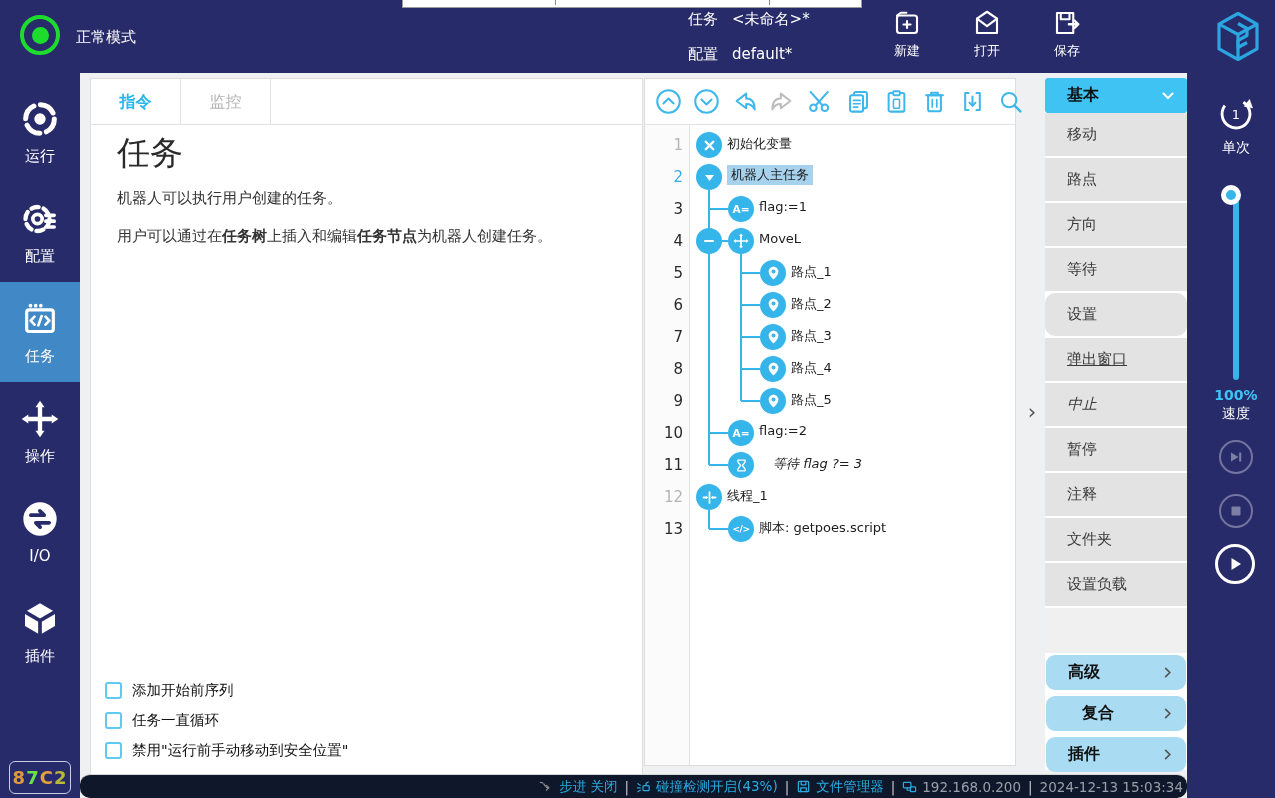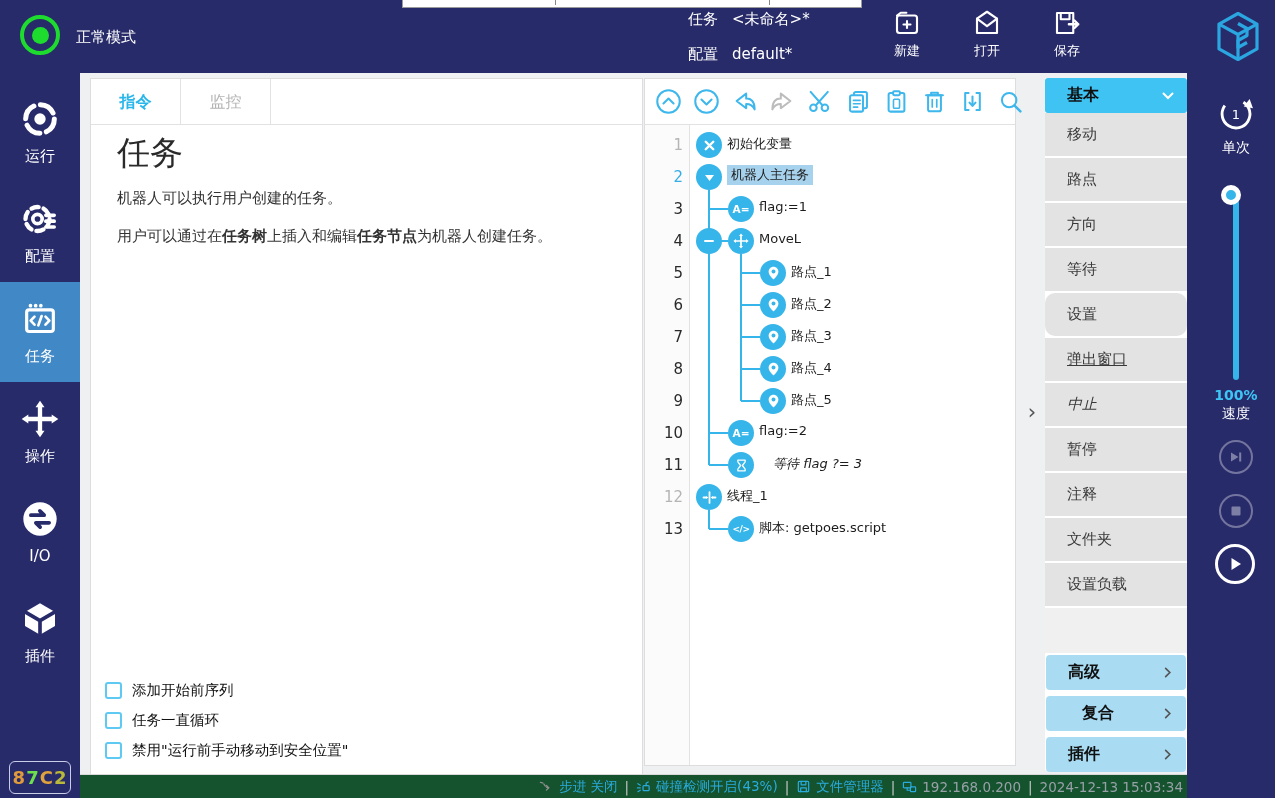--- a/index.html
+++ b/index.html
@@ -56,35 +56,35 @@
   .tn-lb{position:absolute;top:6px;font-size:13px;color:#1c1c1c;white-space:nowrap;}
   .tn-lb.hl{background:var(--hl);padding:1px 4px;top:4px;}
   .conn{position:absolute;background:var(--accent);}
   #tree-handle{left:1019px;top:398px;width:26px;height:28px;color:#555;font-size:21px;display:flex;align-items:center;justify-content:center;cursor:pointer;}
   
   #nodepanel{left:1045px;top:78px;width:142px;height:692px;background:#fff;}
   #np-header{left:0;top:0;width:142px;height:35px;background:var(--hdr);border-radius:3px;display:flex;align-items:center;padding-left:22px;font-size:16px;font-weight:bold;color:#101010;cursor:pointer;}
   #np-header .chev{position:absolute;right:12px;}
   .np-item{position:absolute;left:0;width:142px;height:43px;background:var(--item);display:flex;align-items:center;padding-left:22px;font-size:15px;color:#3a3a3a;cursor:pointer;}
   #np-filler{left:0;top:530px;width:142px;height:45px;background:#f0f0f0;}
-  .np-group{position:absolute;left:1px;width:140px;height:35px;background:var(--grp);border-radius:4px;display:flex;align-items:center;padding-left:22px;font-size:16px;font-weight:bold;color:#101010;cursor:pointer;}
+  .np-group{position:absolute;left:1px;width:140px;height:35px;background:var(--grp);border-radius:9px;display:flex;align-items:center;padding-left:22px;font-size:16px;font-weight:bold;color:#101010;cursor:pointer;}
   .np-group .chev{position:absolute;right:12px;color:#555;}
   
   #rail{left:1187px;top:73px;width:88px;height:725px;background:var(--navy);}
   #loop-btn{left:30px;top:22px;width:38px;height:38px;position:absolute;color:#fff;cursor:pointer;}
   #loop-num{position:absolute;left:0;top:0;width:38px;height:38px;display:flex;align-items:center;justify-content:center;font-size:13px;color:#fff;}
   #loop-label{left:0;top:66px;width:98px;text-align:center;color:#fff;font-size:14px;}
   #slider-track{left:46px;top:127px;width:6px;height:180px;background:var(--accent);border-radius:3px;cursor:pointer;}
   #slider-knob{left:34px;top:112px;width:20px;height:20px;background:var(--accent);border:5px solid #fff;border-radius:50%;cursor:pointer;}
   #speed-val{left:0;top:314px;width:98px;text-align:center;color:#3cc5f5;font-size:14px;font-weight:bold;}
   #speed-label{left:0;top:332px;width:98px;text-align:center;color:#fff;font-size:14px;}
   .pb{position:absolute;left:32px;width:34px;height:34px;border:2px solid rgba(255,255,255,.35);border-radius:50%;display:flex;align-items:center;justify-content:center;cursor:pointer;}
   #pb-play{left:28px;width:40px;height:40px;border:3px solid #fff;}
   
-  #statusbar{left:80px;top:774px;width:1107px;height:24px;background:#14532d;border-top:1px solid #d9d9d9;display:flex;align-items:center;justify-content:flex-end;padding-right:4px;gap:7px;font-size:13.5px;}
+  #statusbar{left:80px;top:774px;width:1107px;height:24px;background:#0f172a;border-top:1px solid #d9d9d9;display:flex;align-items:center;justify-content:flex-end;padding-right:4px;gap:7px;font-size:13.5px;border-radius:10px;}
   .st-seg{display:flex;align-items:center;gap:5px;}
   .st-accent{color:var(--scyan);}
   .st-muted{color:#98a0a8;}
   .st-sep{color:#c8c8c8;}
 </style>
 </head>
 <body>
 
 <div id="topbar" class="abs">
   <div id="mode-ring" class="abs">

